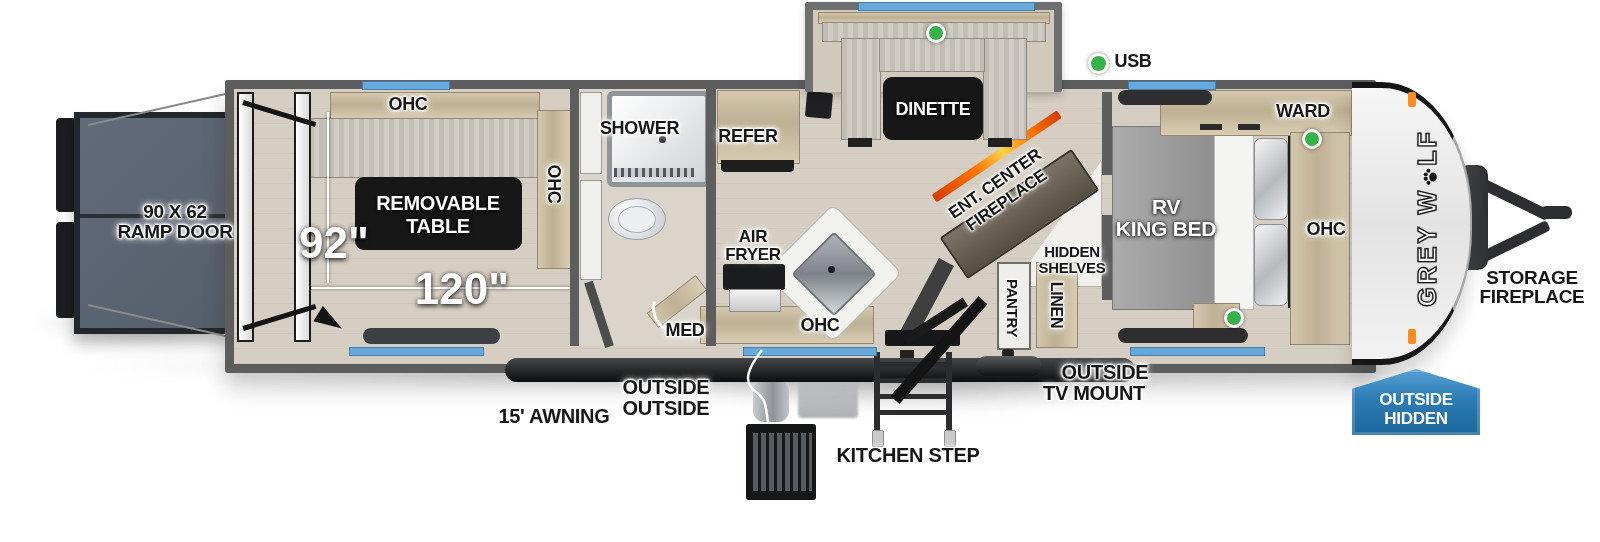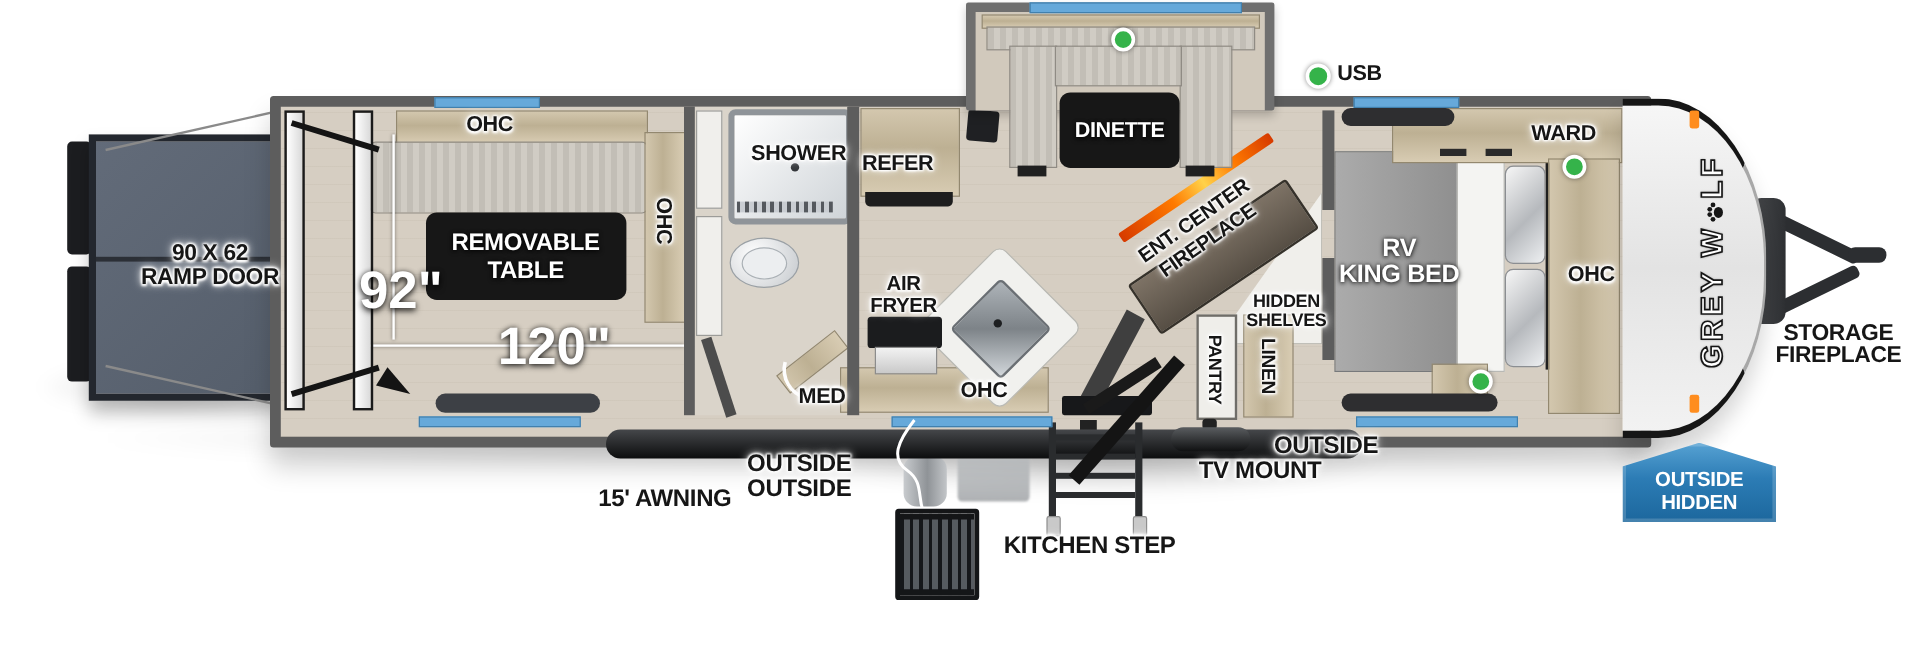--- a/index.html
+++ b/index.html
@@ -184,21 +184,21 @@
   <div class="abs dot" style="left:1224px;top:308px;"></div>
 
   <div class="lbl s19" style="left:175px;top:212px;">90 X 62</div>
   <div class="lbl s19" style="left:175px;top:232px;">RAMP DOOR</div>
   <div class="lbl" style="left:408px;top:104px;">OHC</div>
   <div class="lbl s20 wh" style="left:438px;top:203px;">REMOVABLE</div>
   <div class="lbl s20 wh" style="left:438px;top:226px;">TABLE</div>
   <div class="lbl r90" style="left:553px;top:184px;">OHC</div>
   <div class="lbl dim" style="left:334px;top:243px;">92"</div>
   <div class="lbl dim" style="left:462px;top:289px;">120"</div>
-  <div class="lbl" style="left:652px;top:128px;padding-left:27px;">SHOWER</div>
+  <div class="lbl" style="left:626px;top:128px;padding-left:27px;">SHOWER</div>
   <div class="lbl" style="left:685px;top:330px;">MED</div>
   <div class="lbl" style="left:748px;top:136px;">REFER</div>
   <div class="lbl s17" style="left:753px;top:237px;">AIR</div>
   <div class="lbl s17" style="left:753px;top:255px;">FRYER</div>
   <div class="lbl" style="left:820px;top:325px;">OHC</div>
   <div class="lbl wh" style="left:933px;top:109px;">DINETTE</div>
   <div class="lbl plain" style="left:1133px;top:61px;">USB</div>
   <div class="abs" style="left:922px;top:172px;width:160px;height:44px;transform:rotate(-35deg);z-index:60;text-align:center;font-weight:bold;font-size:17px;color:#161616;letter-spacing:-0.3px;line-height:20px;text-shadow:-1px -1px 2px #fff,1px -1px 2px #fff,-1px 1px 2px #fff,1px 1px 2px #fff,0 0 7px #fff;">
     <div>ENT. CENTER</div>
     <div>FIREPLACE</div>
@@ -209,19 +209,19 @@
   <div class="lbl s16 r90" style="left:1056px;top:305px;">LINEN</div>
   <div class="lbl s21 wh" style="left:1166px;top:207px;">RV</div>
   <div class="lbl s21 wh" style="left:1166px;top:229px;">KING BED</div>
   <div class="lbl" style="left:1303px;top:111px;">WARD</div>
   <div class="lbl" style="left:1326px;top:229px;">OHC</div>
   <div class="lbl s20" style="left:554px;top:416px;">15' AWNING</div>
   <div class="lbl s20" style="left:666px;top:387px;">OUTSIDE</div>
   <div class="lbl s20" style="left:666px;top:408px;">OUTSIDE</div>
   <div class="lbl s20" style="left:908px;top:455px;">KITCHEN STEP</div>
   <div class="lbl s20" style="left:1105px;top:372px;">OUTSIDE</div>
-  <div class="lbl s20" style="left:1050px;top:393px;">TV MOUNT</div>
+  <div class="lbl s20" style="left:1094px;top:393px;">TV MOUNT</div>
   <div class="lbl s19 plain" style="left:1532px;top:278px;">STORAGE</div>
   <div class="lbl s19 plain" style="left:1532px;top:297px;">FIREPLACE</div>
   <div class="lbl s17 wh plain" style="left:1416px;top:400px;z-index:51;">OUTSIDE</div>
   <div class="lbl s17 wh plain" style="left:1416px;top:419px;z-index:51;">HIDDEN</div>
 
 </div>
 
 </body></html>

